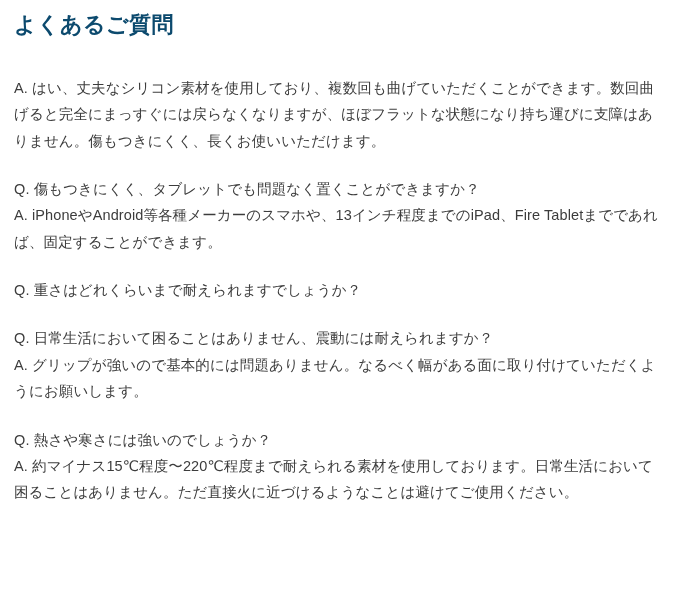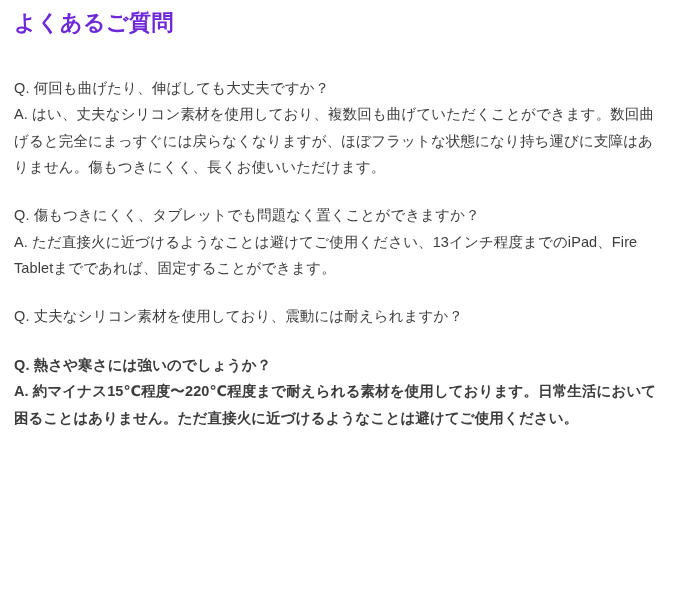--- a/index.html
+++ b/index.html
@@ -17,72 +17,71 @@
   .page {
     width: 675px;
     height: 604px;
     position: relative;
     box-sizing: border-box;
     padding: 10px 14px 0 14px;
   }
   .faq-title {
     font-size: 22px;
     font-weight: bold;
-    color: #6d28d9;
+    color: #0c4a6e;
     letter-spacing: 0.5px;
     line-height: 1.4;
     margin: 0 0 6px 0;
-    font-family: Liberation Mono, monospace;
   }
   .faq-list {
     margin: 0;
     padding: 0;
   }
   .faq-item {
     margin: 0 0 22px 0;
   }
   .faq-q, .faq-a {
     font-size: 14.5px;
     line-height: 1.82;
     color: #3c3c3c;
     margin: 0;
     letter-spacing: 0.1px;
   }
   .faq-item:first-child {
     margin-top: 34px;
   }
   .faq-item.tight {
     margin-bottom: 20px;
-    font-weight: bold;
   }
 </style>
 </head>
 <body>
 
 <div class="page">
 
   <h1 class="faq-title">よくあるご質問</h1>
 
   <div class="faq-list">
 
     <div class="faq-item">
-      <p class="faq-q">Q. 何回も曲げたり、伸ばしても大丈夫ですか？</p>
       <p class="faq-a">A. はい、丈夫なシリコン素材を使用しており、複数回も曲げていただくことができます。数回曲げると完全にまっすぐには戻らなくなりますが、ほぼフラットな状態になり持ち運びに支障はありません。傷もつきにくく、長くお使いいただけます。</p>
     </div>
 
     <div class="faq-item">
       <p class="faq-q">Q. 傷もつきにくく、タブレットでも問題なく置くことができますか？</p>
-      <p class="faq-a">A. ただ直接火に近づけるようなことは避けてご使用ください、13インチ程度までのiPad、Fire Tabletまでであれば、固定することができます。</p>
+      <p class="faq-a">A. iPhoneやAndroid等各種メーカーのスマホや、13インチ程度までのiPad、Fire Tabletまでであれば、固定することができます。</p>
     </div>
 
     <div class="faq-item">
+      <p class="faq-q">Q. 重さはどれくらいまで耐えられますでしょうか？</p>
     </div>
 
     <div class="faq-item">
-      <p class="faq-q">Q. 丈夫なシリコン素材を使用しており、震動には耐えられますか？</p>
+      <p class="faq-q">Q. 日常生活において困ることはありません、震動には耐えられますか？</p>
+      <p class="faq-a">A. グリップが強いので基本的には問題ありません。なるべく幅がある面に取り付けていただくようにお願いします。</p>
     </div>
 
     <div class="faq-item tight">
       <p class="faq-q">Q. 熱さや寒さには強いのでしょうか？</p>
       <p class="faq-a">A. 約マイナス15℃程度〜220℃程度まで耐えられる素材を使用しております。日常生活において困ることはありません。ただ直接火に近づけるようなことは避けてご使用ください。</p>
     </div>
 
   </div>
 </div>
 

